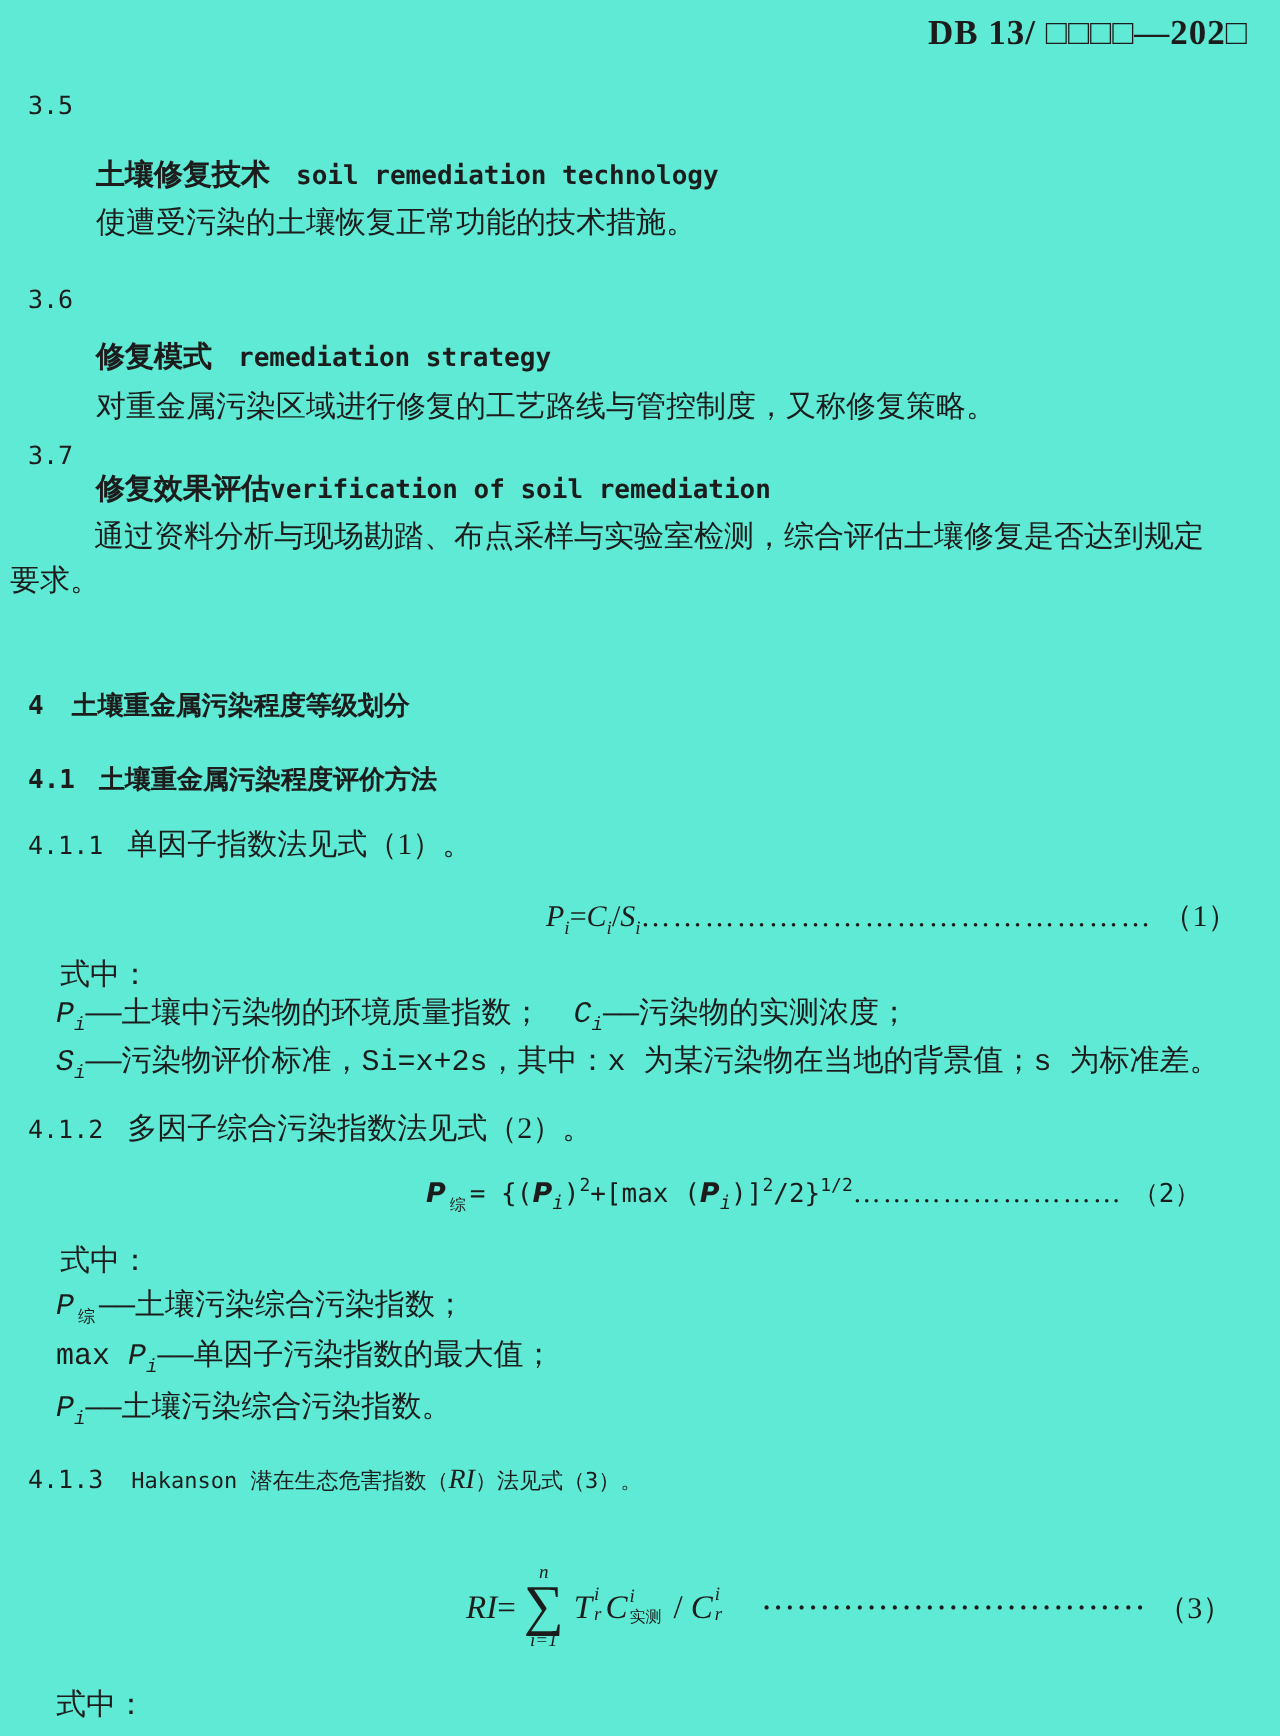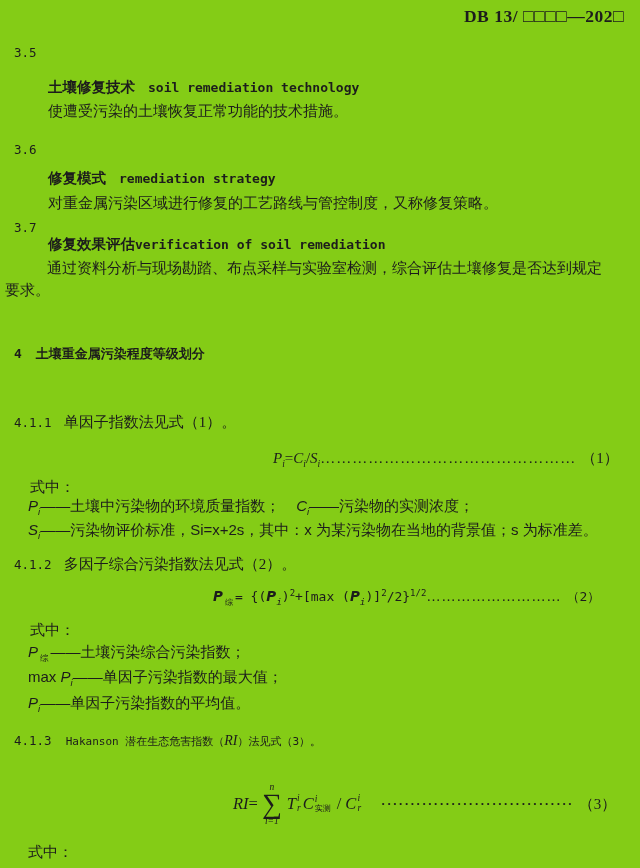--- a/index.html
+++ b/index.html
@@ -1,35 +1,35 @@
 <!DOCTYPE html>
 <html><head>
 <meta charset="utf-8">
 <style>
   html,body { margin:0; padding:0; background:#ffffff; }
   .page {
     position:relative; width:640px; height:868px; margin:0 auto;
-    background:#84cc16; color:#1c1c1c; overflow:hidden;
+    background:#5eead4; color:#1c1c1c; overflow:hidden;
     font-family:"Liberation Serif","DejaVu Serif",serif;
   }
   .abs { position:absolute; white-space:nowrap; }
 
   .header-code {
     top:6px; right:16px;
     font-family:"Liberation Serif",serif; font-weight:bold;
     font-size:17.5px; letter-spacing:0.5px;
   }
 
   .sec-num { font-family:"DejaVu Sans Mono",monospace; font-size:12.5px; }
   .sec-num-b { font-family:"DejaVu Sans Mono",monospace; font-size:13px; font-weight:bold; }
 
   .term-zh { font-family:"DejaVu Sans","Liberation Sans",sans-serif; font-weight:bold; font-size:14.5px; }
   .term-en { font-family:"DejaVu Sans Mono",monospace; font-weight:bold; font-size:13px; margin-left:13px;text-align:center; }
 
-  .body-text { font-family:Liberation Sans, sans-serif; font-size:15px;text-align:center; }
+  .body-text { font-family:Liberation Mono, monospace; font-size:15px;text-align:center; }
   .ch-text  { font-family:"DejaVu Sans","Liberation Sans",sans-serif; font-weight:bold; font-size:13px; margin-left:14px; }
 
   .line-text { font-family:"Liberation Serif","DejaVu Serif",serif; font-size:15px; margin-left:12px; }
   .gothic-text { font-family:"DejaVu Sans Mono","DejaVu Sans",sans-serif; font-size:11px; }
 
   
   .eq { font-family:"Liberation Serif","DejaVu Serif",serif; font-size:15px; }
   .v { font-style:italic; }
   sub.si { font-size:9.5px; font-style:italic; }
   sub.cjk { font-size:8.5px; font-style:normal; margin:0 2px; }
@@ -78,20 +78,23 @@
   <div class="abs sec-num" style="top:220px;left:14px">3.7</div>
   <div class="abs" style="top:235px;left:48px">
     <span class="term-zh">修复效果评估</span><span class="term-en" style="margin-left:0">verification of soil remediation</span>
   </div>
   <div class="abs body-text" style="top:259px;left:47px">通过资料分析与现场勘踏、布点采样与实验室检测，综合评估土壤修复是否达到规定</div>
   <div class="abs body-text" style="top:281px;left:5px">要求。</div>
 
   <div class="abs" style="top:344px;left:14px">
     <span class="sec-num-b">4</span><span class="ch-text">土壤重金属污染程度等级划分</span>
   </div>
+  <div class="abs" style="top:381px;left:14px">
+    <span class="sec-num-b">4.1</span><span class="ch-text" style="margin-left:12px">土壤重金属污染程度评价方法</span>
+  </div>
 
   <div class="abs" style="top:413px;left:14px">
     <span class="sec-num">4.1.1</span><span class="line-text">单因子指数法见式（1）。</span>
   </div>
 
   <div class="abs eq" style="top:449px;left:273px">
     <span class="v">P</span><sub class="si">i</sub><span>=</span><span class="v">C</span><sub class="si">i</sub><span>/</span><span class="v">S</span><sub class="si">i</sub><span class="dots">…………………………………………</span><span class="eq-label">（1）</span>
   </div>
 
   <div class="abs body-text" style="top:478px;left:30px">式中：</div>
@@ -111,21 +114,21 @@
   </div>
 
   <div class="abs body-text" style="top:621px;left:30px">式中：</div>
   <div class="abs body-text" style="top:643px;left:28px">
     <span class="v">P</span><sub class="si cjk">综</sub><span>——土壤污染综合污染指数；</span>
   </div>
   <div class="abs body-text" style="top:668px;left:28px">
     <span>max </span><span class="v">P</span><sub class="si">i</sub><span>——单因子污染指数的最大值；</span>
   </div>
   <div class="abs body-text" style="top:694px;left:28px">
-    <span class="v">P</span><sub class="si">i</sub><span>——单因子污染指数的平均值。</span>
+    <span class="v">P</span><sub class="si">i</sub><span>——土壤污染综合污染指数。</span>
   </div>
 
   <div class="abs" style="top:731px;left:14px">
     <span class="sec-num">4.1.3</span><span class="gothic-text" style="margin-left:14px">Hakanson 潜在生态危害指数（</span><span class="v" style="font-size:14px">RI</span><span class="gothic-text">）法见式（3）。</span>
   </div>
 
   <div class="abs eq3" style="top:777px;left:233px;height:54px">
     <span class="v">RI</span>
       <span> = </span>
     <span class="sum">

